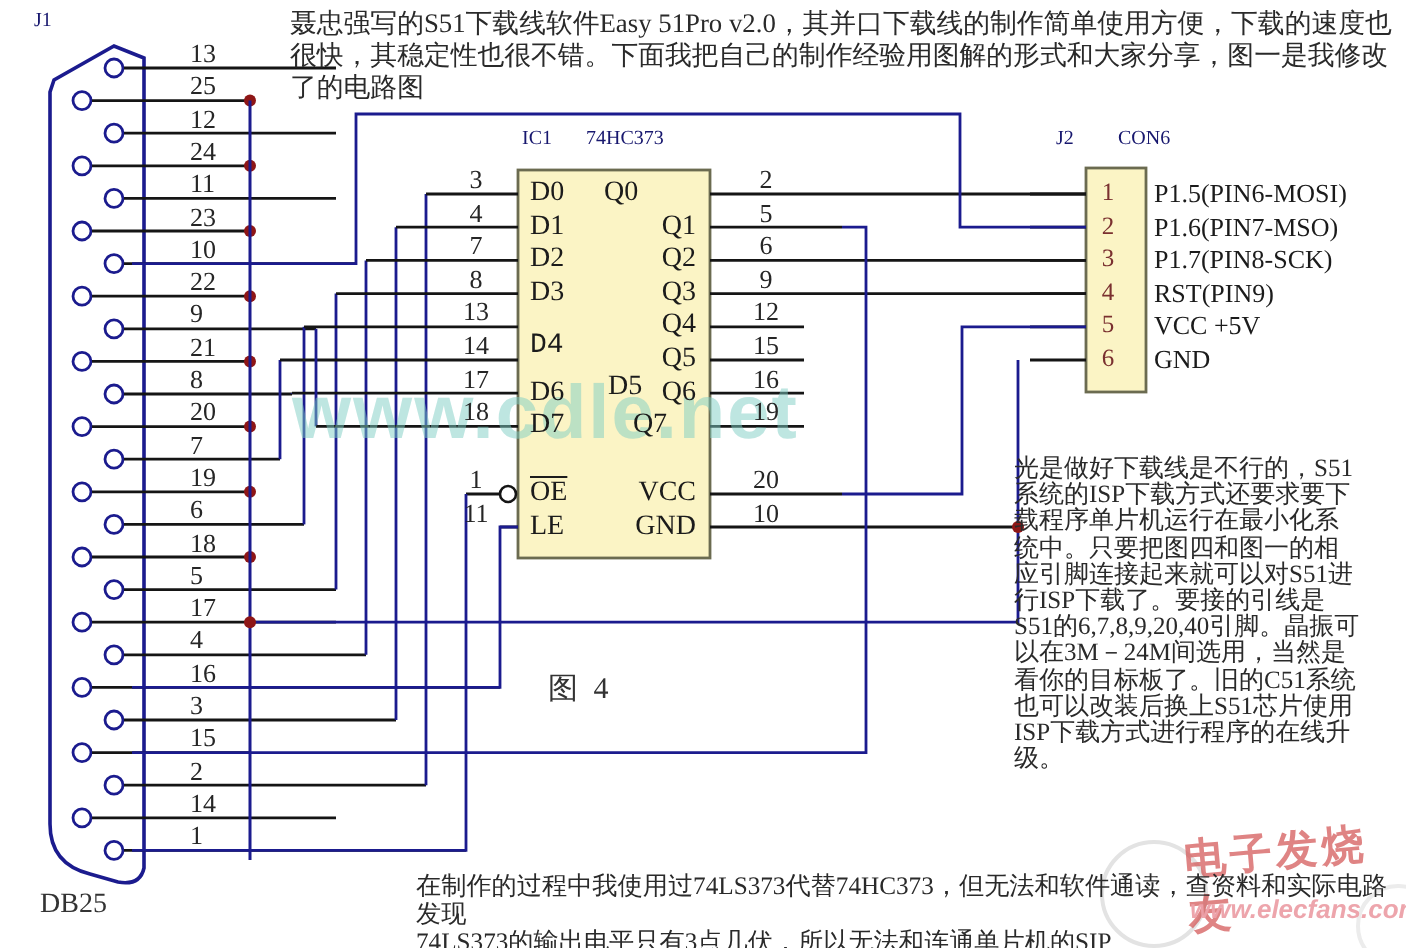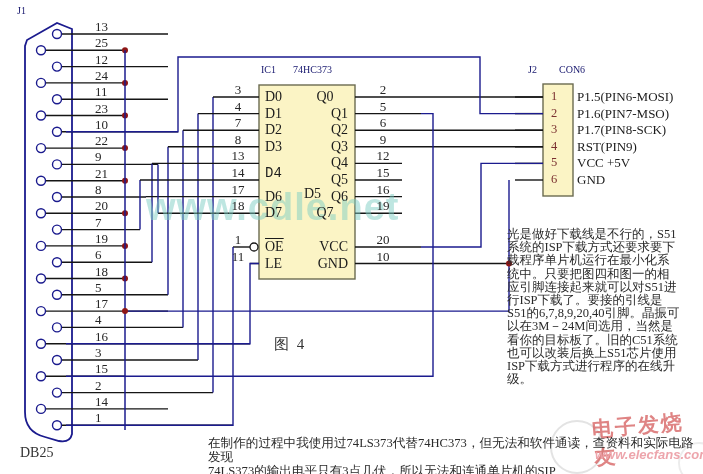--- a/index.html
+++ b/index.html
@@ -127,20 +127,21 @@
       <polyline points="509,180 509,263.5" fill="none" stroke="#1b1b8e" stroke-width="1.4"></polyline>
       <polyline points="509,263.5 509,311.1 125,311.1" fill="none" stroke="#1b1b8e" stroke-width="1.4"></polyline>
       <polyline points="66,425.20000000000005 233,425.20000000000005 233,247" fill="none" stroke="#1b1b8e" stroke-width="1.4"></polyline>
       <polyline points="66,343.7 250,343.7 250,263.5 259,263.5" fill="none" stroke="#1b1b8e" stroke-width="1.4"></polyline>
       <circle cx="509" cy="263.5" r="3" fill="#8e1616"></circle>
       <circle cx="125" cy="311.1" r="3" fill="#8e1616"></circle>
       <circle cx="577" cy="447" r="26" fill="none" stroke="#e3e3e3" stroke-width="2"></circle>
       <circle cx="699" cy="463" r="20" fill="none" stroke="#ececec" stroke-width="2"></circle>
     </svg>
 
+  <div class="txt para" style="left:145px;top:4px;width:556px;font-size:13.4px;line-height:16px;">聂忠强写的S51下载线软件Easy 51Pro v2.0，其并口下载线的制作简单使用方便，下载的速度也很快，其稳定性也很不错。下面我把自己的制作经验用图解的形式和大家分享，图一是我修改了的电路图</div>
 
   <div class="hdr" style="left:17px;top:5px;">J1</div>
   <div class="txt" style="left:20px;top:445px;font-size:14px;color:#333;">DB25</div>
 
   <div class="hdr" style="left:261px;top:64px;">IC1</div>
   <div class="hdr" style="left:293px;top:64px;">74HC373</div>
 
   <div class="hdr" style="left:528px;top:64px;">J2</div>
   <div class="hdr" style="left:559px;top:64px;">CON6</div>
 
@@ -192,21 +193,21 @@
       <div class="pinname" style="left: 265px; top: 138.8px;">D3</div>
       <div class="num" style="left: 224px; top: 148.4px; width: 28px; text-align: center;">13</div>
       <div class="pinname" style="left: 265px; top: 165px; font-family: Liberation Mono, monospace;">D4</div>
       <div class="num" style="left: 224px; top: 165px; width: 28px; text-align: center;">14</div>
       <div class="pinname" style="left: 265px; top: 186px; margin-left: 39px;">D5</div>
       <div class="num" style="left: 224px; top: 181.6px; width: 28px; text-align: center;">17</div>
       <div class="pinname" style="left: 265px; top: 188.6px;">D6</div>
       <div class="num" style="left: 224px; top: 198.2px; width: 28px; text-align: center;">18</div>
       <div class="pinname" style="left: 265px; top: 205.2px;">D7</div>
       <div class="num" style="left: 368px; top: 82px; width: 30px; text-align: center;">2</div>
-      <div class="pinname" style="left: 302px; top: 89px; width: 46px; text-align: center;">Q0</div>
+      <div class="pinname" style="left: 302px; top: 89px; width: 46px; text-align: left;">Q0</div>
       <div class="num" style="left: 368px; top: 98.6px; width: 30px; text-align: center;">5</div>
       <div class="pinname" style="left: 302px; top: 105.6px; width: 46px; text-align: right;">Q1</div>
       <div class="num" style="left: 368px; top: 115.2px; width: 30px; text-align: center;">6</div>
       <div class="pinname" style="left: 302px; top: 122.2px; width: 46px; text-align: right;">Q2</div>
       <div class="num" style="left: 368px; top: 131.8px; width: 30px; text-align: center;">9</div>
       <div class="pinname" style="left: 302px; top: 138.8px; width: 46px; text-align: right;">Q3</div>
       <div class="num" style="left: 368px; top: 148.4px; width: 30px; text-align: center;">12</div>
       <div class="pinname" style="left: 302px; top: 155.4px; width: 46px; text-align: right;">Q4</div>
       <div class="num" style="left: 368px; top: 165px; width: 30px; text-align: center;">15</div>
       <div class="pinname" style="left: 302px; top: 172px; width: 46px; text-align: right;">Q5</div>

